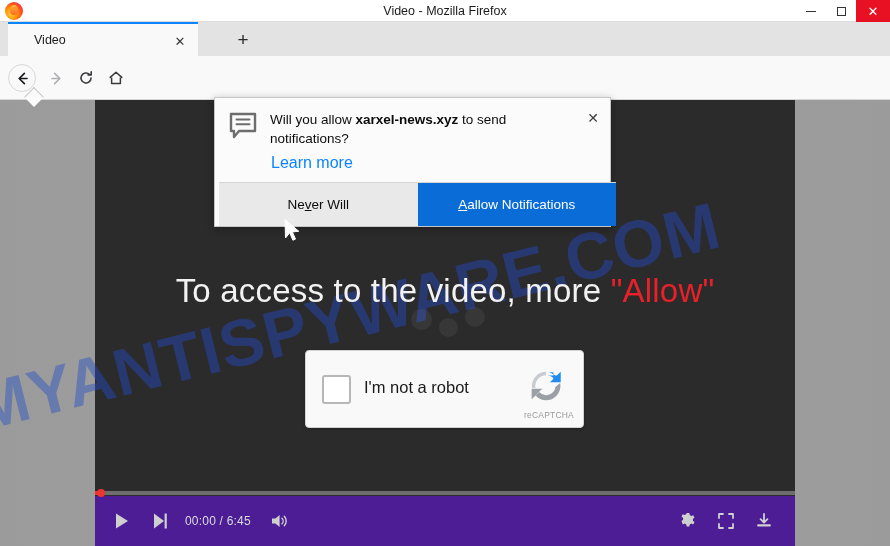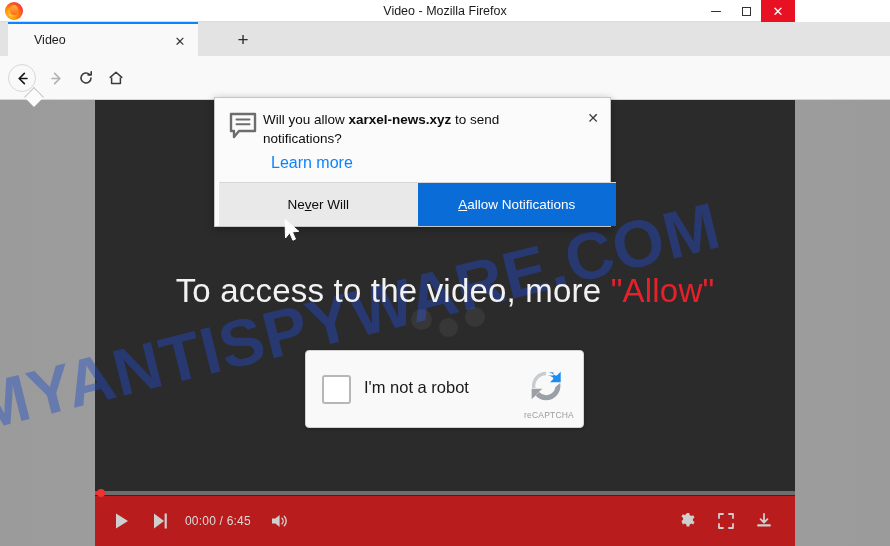--- a/index.html
+++ b/index.html
@@ -6,21 +6,21 @@
   html, body {
     width: 890px; height: 546px;
     font-family: "Liberation Sans", sans-serif;
     overflow: hidden;
     background: #ffffff;
   }
   #app { position: relative; width: 890px; height: 546px; }
 
   
   .titlebar {
-    position: absolute; left: 0; top: 0; width: 795px; height: 22px;
+    position: absolute; left: 0; top: 0; width: 890px; height: 22px;
     background: #ffffff;
     border-bottom: 1px solid #dcdcdc;
     display: flex; align-items: center;
   }
   .ff-logo {
     position: absolute; left: 5px; top: 2px; width: 18px; height: 18px;
     border-radius: 50%;
     background: radial-gradient(circle at 35% 65%, #ffd04a 0%, #ff9500 35%, #ff4f22 62%, #e4216b 88%);
   }
   .ff-logo::after {
@@ -169,21 +169,21 @@
   }
   .cap-logo { position: absolute; right: 16px; top: 14px; width: 42px; height: 42px; }
   .cap-brand {
     position: absolute; right: 9px; bottom: 7px; font-size: 8.5px; color: #9b9b9b;
     letter-spacing: .2px;
   }
 
   
   .ctrlbar {
     position: absolute; left: 0; bottom: 0; width: 700px; height: 50px;
-    background: #b91c1c;
+    background: #4c1d95;
   }
   .prog-track {
     position: absolute; left: 0; top: -5px; width: 700px; height: 4px;
     background: #6d6d6d;
   }
   .prog-fill { position: absolute; left: 0; top: 0; width: 5px; height: 4px; background: #e33; }
   .prog-knob { position: absolute; left: 2px; top: -2px; width: 8px; height: 8px; border-radius: 50%; background: #e33; }
   .ctrl-left { position: absolute; left: 8px; top: 7px; display: flex; align-items: center; }
   .ctrl-right { position: absolute; right: 12px; top: 7px; display: flex; align-items: center; }
   .cbtn {
@@ -201,21 +201,21 @@
   }
   .dh-arrow {
     position: absolute; left: -188px; top: -8px; width: 14px; height: 14px;
     background: #fbfbfb;
     border-left: 1px solid #c6c6c6; border-top: 1px solid #c6c6c6;
     transform: rotate(45deg);
   }
   .dh-body { position: absolute; left: 0; top: 0; width: 397px; height: 85px; }
   .dh-icon { position: absolute; left: 14px; top: 14px; width: 30px; height: 28px; }
   .dh-text {
-    position: absolute; left: 48px; top: 12px; width: 290px;
+    position: absolute; left: 55px; top: 12px; width: 290px;
     font-size: 13.5px; color: #0c0c0d; line-height: 19px;
   }
   .dh-text b { font-weight: bold; }
   .dh-learn {
     position: absolute; left: 56px; top: 56px;
     font-size: 16px; color: #0a84ff;
   }
   .dh-close {
     position: absolute; right: 10px; top: 11px; width: 18px; height: 18px;
     display: flex; align-items: center; justify-content: center;

